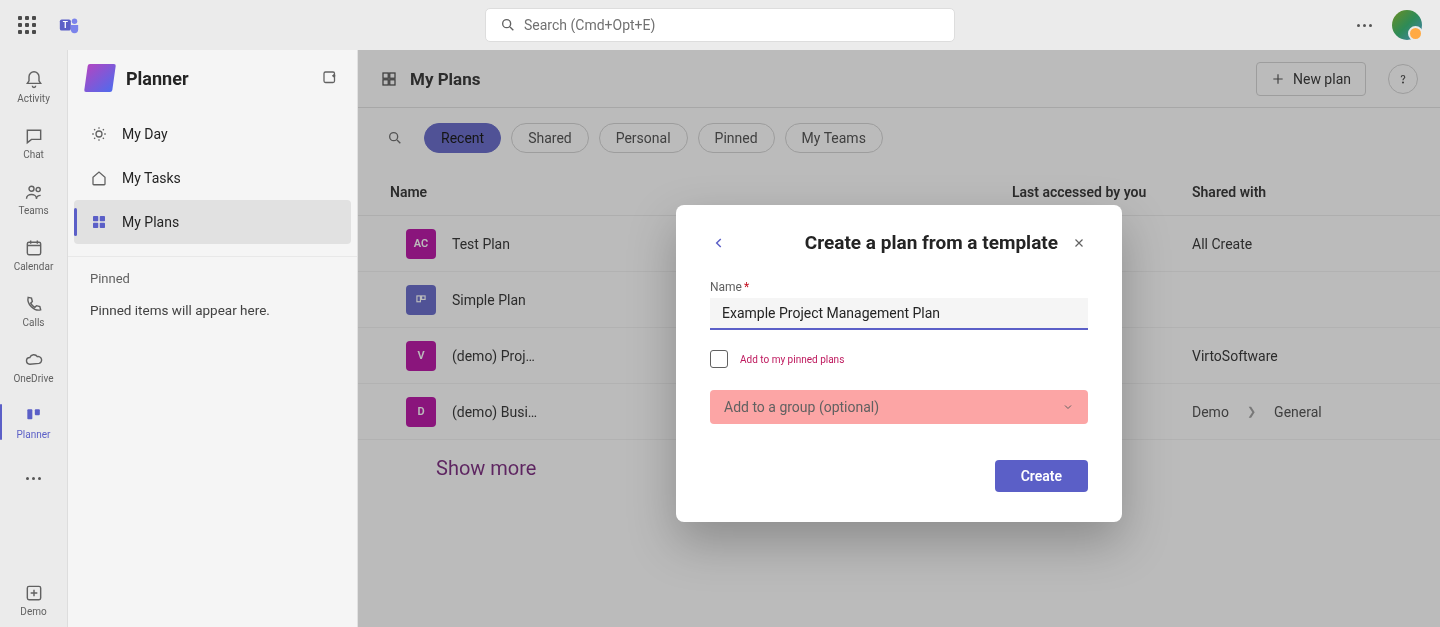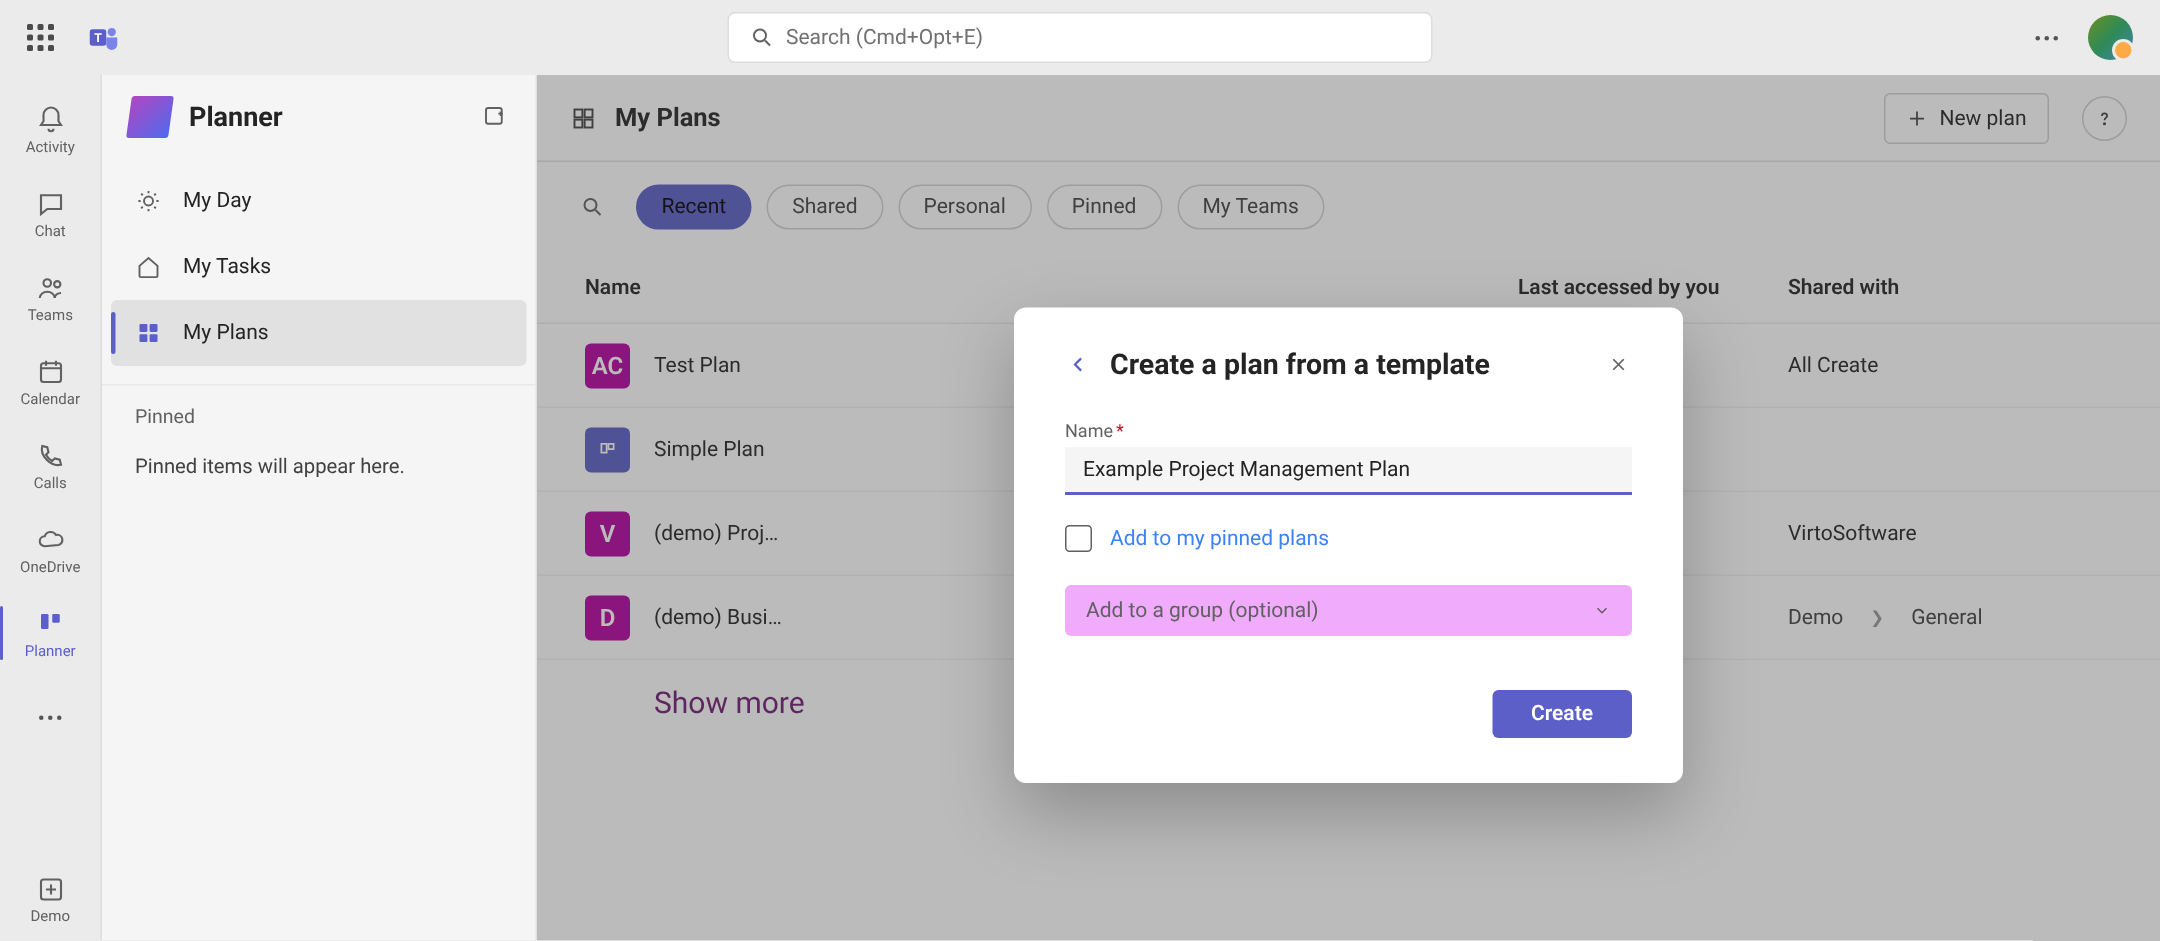--- a/index.html
+++ b/index.html
@@ -55,42 +55,42 @@
 .help-btn { width: 30px; height: 30px; border: 1px solid #d1d1d1; border-radius: 50%; display: flex; align-items: center; justify-content: center; color: #424242; margin-left: 10px; cursor: pointer; }
 
 .filter-row { height: 60px; display: flex; align-items: center; padding: 0 22px; gap: 10px; }
 .filter-search { width: 30px; height: 30px; display: flex; align-items: center; justify-content: center; color: #616161; margin-right: 4px; cursor:pointer; }
 .pill { height: 30px; padding: 0 16px; border: 1px solid #d1d1d1; border-radius: 15px; background: #fff; font-size: 14px; color: #424242; display: flex; align-items: center; cursor: pointer; }
 .pill.active { background: #5b5fc7; border-color: #5b5fc7; color: #000000; }
 
 .table-head { display: grid; grid-template-columns: 1fr 180px 200px; padding: 0 48px 0 32px; height: 48px; align-items: center; font-size: 14px; font-weight: 600; color: #242424; border-bottom: 1px solid #ebebeb; }
 .table-row { display: grid; grid-template-columns: 1fr 180px 200px; padding: 0 48px 0 32px; height: 56px; align-items: center; font-size: 14px; color: #242424; border-bottom: 1px solid #f2f2f2; cursor:pointer; }
 .row-name { display: flex; align-items: center; gap: 16px; }
-.tile { width: 30px; height: 30px; border-radius: 4px; display: flex; align-items: center; justify-content: center; color: #fff; font-size: 16px; font-weight: 600; }
+.tile { width: 30px; height: 30px; border-radius: 4px; display: flex; align-items: center; justify-content: center; color: #fff; font-size: 11px; font-weight: 600; margin-left: 16px; }
 .tile.pink { background: #b4009e; }
 .tile.purple { background: #5b5fc7; }
 .shared-crumb { display:flex; align-items:center; gap:18px; color:#424242; }
 .shared-crumb .chev { color:#999; font-size:11px; }
 .showmore { height: 56px; display:flex; align-items:center; padding-left: 78px; }
 .showmore a { color: #701a75; font-size: 20px; cursor:pointer; }
 
 
 .overlay { position: absolute; inset: 0; background: rgba(60,60,60,0.35); display:flex; align-items:flex-start; justify-content:center; padding-top: 155px; }
 .dialog { width: 446px; background: #fff; border-radius: 8px; box-shadow: 0 20px 48px rgba(0,0,0,0.25); padding: 26px 34px 30px; }
 .dlg-head { display:flex; align-items:center; gap: 12px; margin-bottom: 26px; }
 .back-ico { color:#5b5fc7; cursor:pointer; width:18px;height:18px;display:flex;align-items:center;justify-content:center;}
-.dlg-title { font-size: 19px; font-weight: 700; color:#242424; flex:1; text-align:left; }
+.dlg-title { font-size: 19px; font-weight: 700; color:#242424; flex:1; text-align:right; }
 .close-ico { color:#616161; cursor:pointer; width:18px;height:18px;display:flex;align-items:center;justify-content:center;}
 .field-lbl { font-size:12px; color:#616161; }
 .field-lbl .req { color:#c50f1f; margin-left:2px;}
 .text-input { width:100%; height:32px; margin-top:4px; border:0; border-bottom:2px solid #5b5fc7; background:#f5f5f5; padding:0 12px; font-size:14px; color:#242424; outline:0;}
 .chk-row { display:flex; align-items:center; gap:12px; margin-top:20px;}
 .chk { width:18px; height:18px; border:1px solid #616161; border-radius:3px; cursor:pointer;}
-.chk-lbl { font-size:14px; color:#3b82f6;}
-.dropdown { margin-top:22px; height:34px; background:#f0abfc; border-radius:4px; display:flex; align-items:center; justify-content:space-between; padding:0 14px; font-size:14px; color:#616161; cursor:pointer;gap:12px;}
+.chk-lbl { font-size:10px; color:#be185d;}
+.dropdown { margin-top:22px; height:34px; background:#fca5a5; border-radius:4px; display:flex; align-items:center; justify-content:space-between; padding:0 14px; font-size:14px; color:#616161; cursor:pointer;gap:12px;}
 .dlg-foot { display:flex; justify-content:flex-end; margin-top:36px;}
 .create-btn { height:32px; padding:0 26px; background:#5b5fc7; color:#fff; border:0; border-radius:4px; font-size:14px; font-weight:600; cursor:pointer;}
 
 svg { display:block; }
 </style>
 </head>
 <body>
 
 <div class="topbar">
   <div class="waffle">

